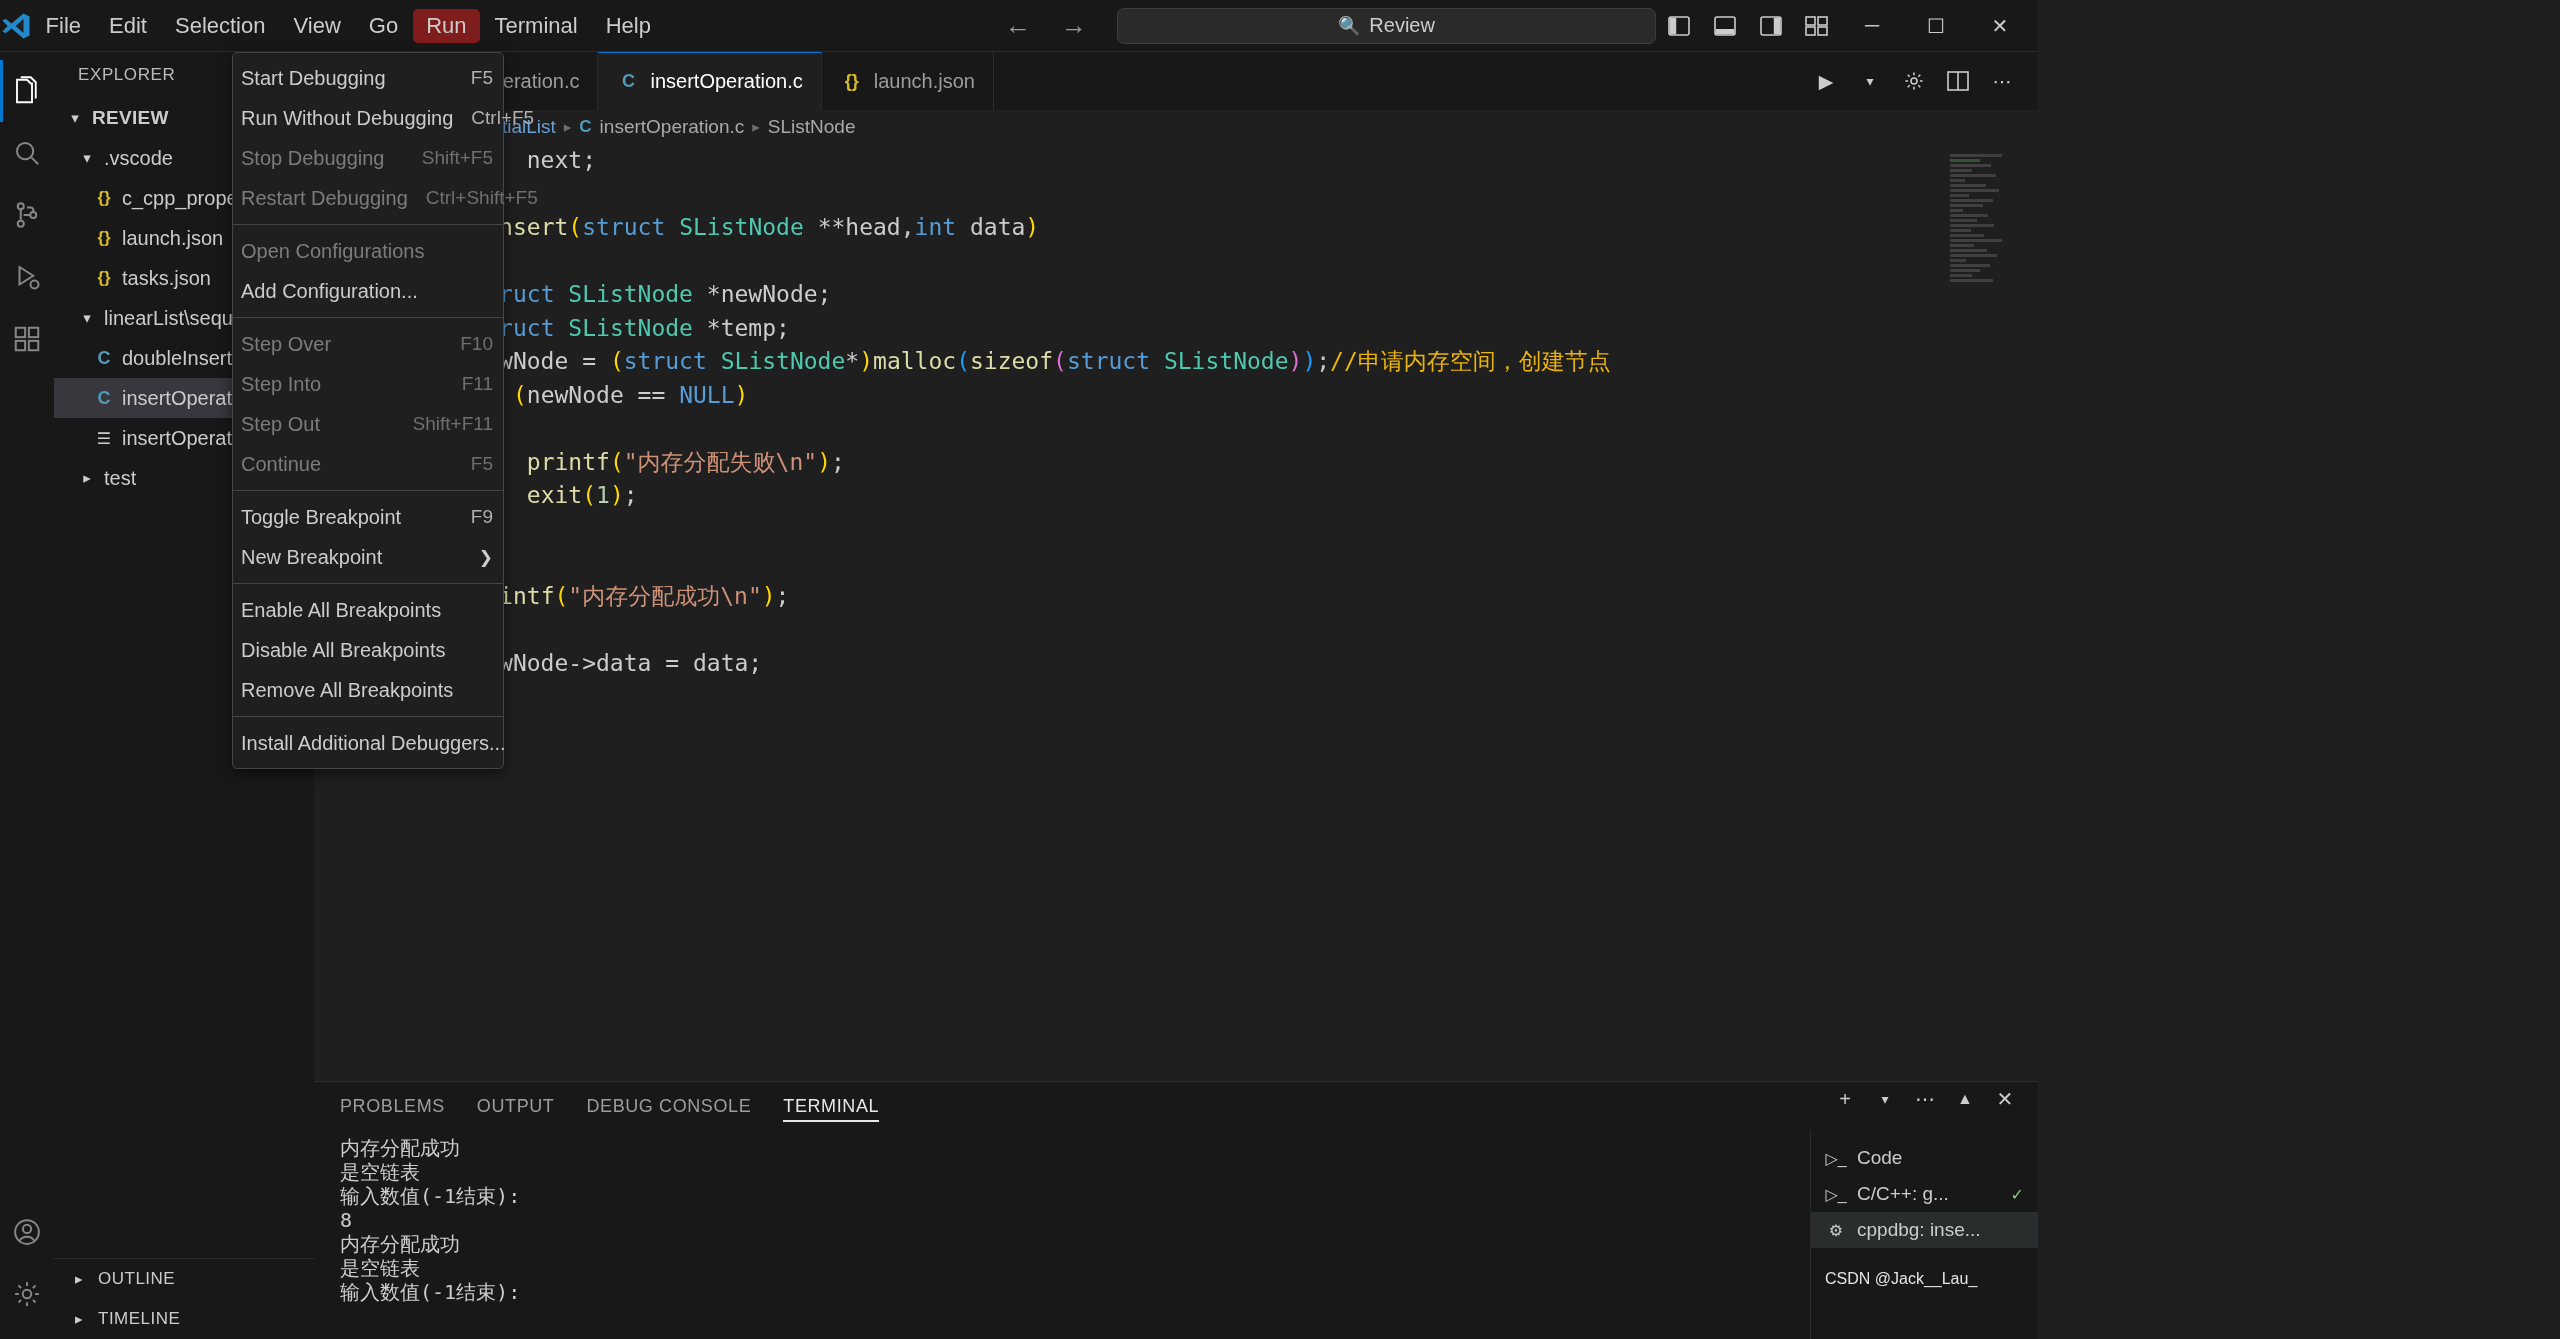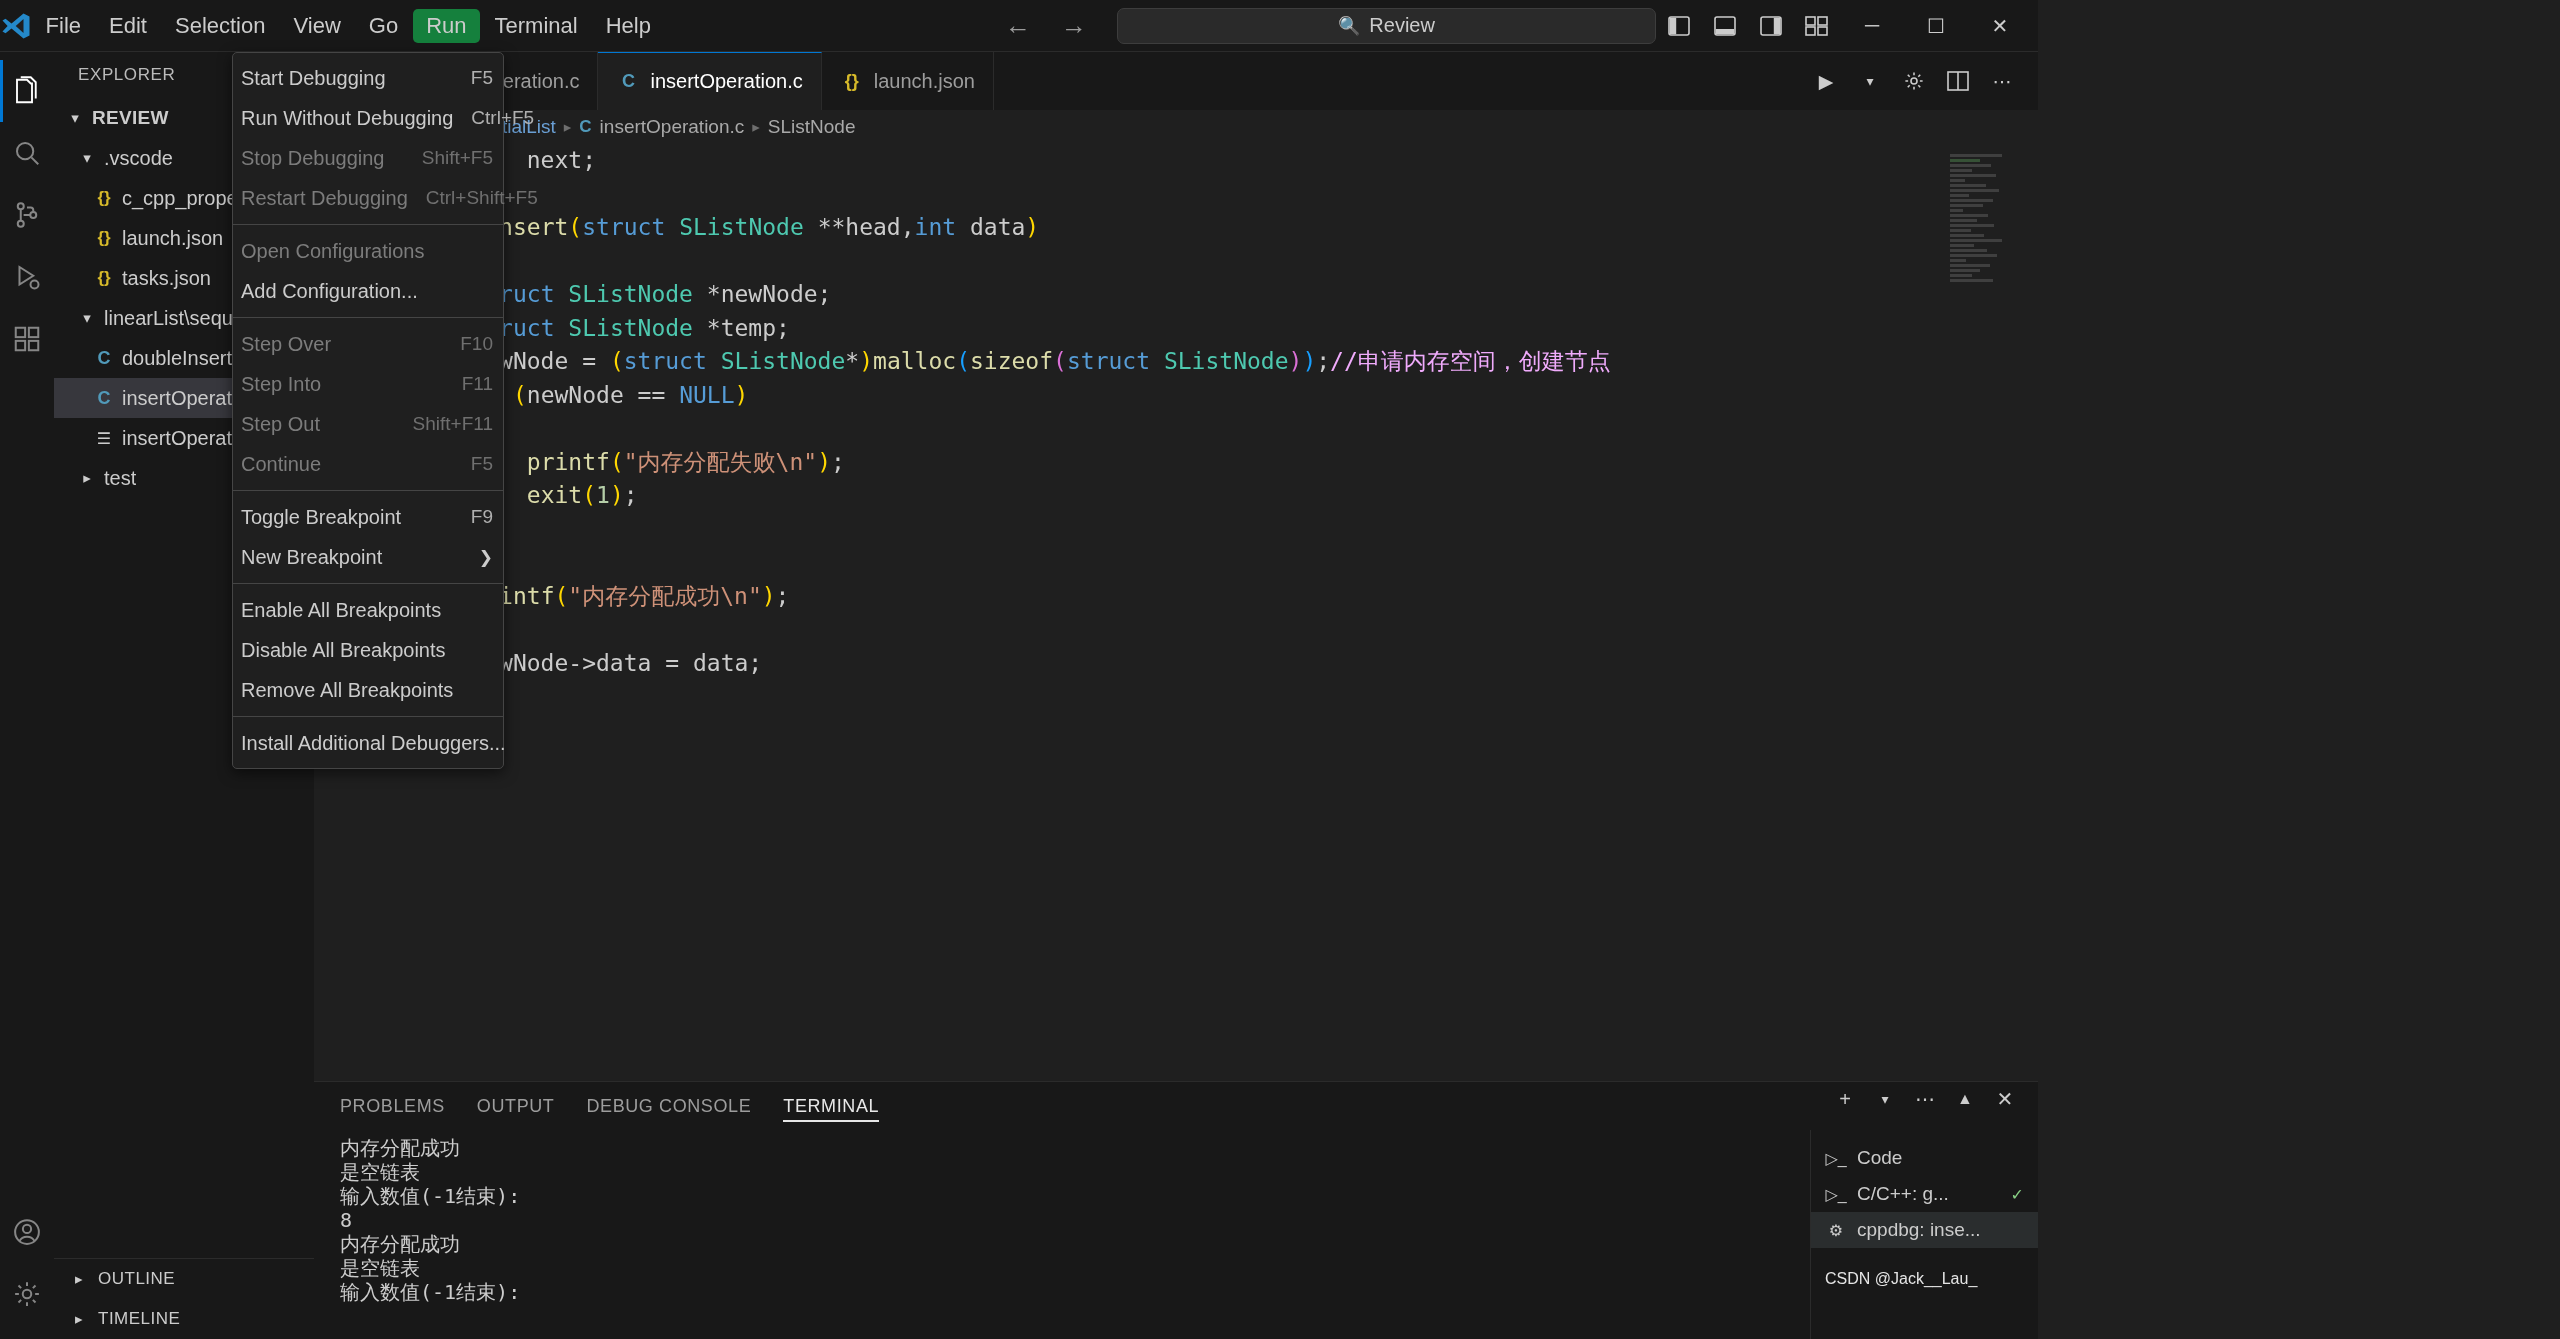--- a/index.html
+++ b/index.html
@@ -18,21 +18,21 @@
     flex: 0 0 52px; position: relative; z-index: 60;
     border-bottom: 1px solid #2b2b2b;
   }
   .vscode-logo { width: 54px; display:flex; align-items:center; justify-content:center; }
   .vscode-logo svg { width: 30px; height: 30px; }
   .menubar { display: flex; align-items: center; height: 100%; }
   .menubar-item {
     padding: 6px 13px; font-size: 22px; color: #cccccc; line-height: 1;
     border-radius: 5px; margin: 0 1px; cursor: default; white-space: nowrap;
   }
-  .menubar-item.active { background: #15803d; }
+  .menubar-item.active { background: #7f1d1d; }
   .title-nav { display:flex; align-items:center; gap: 30px; margin-left: 340px; }
   .nav-arrow { color: #9b9b9b; font-size: 26px; width: 26px; text-align:center; }
   .cmdcenter {
     width: 920px; height: 36px; background: #2a2a2a; border: 1px solid #3d3d3d;
     border-radius: 7px; display: flex; align-items: center; justify-content: center;
     gap: 9px; margin-left: 30px; color: #cccccc; font-size: 20px;
   }
   .cmdcenter .mag { font-size: 18px; color:#a6a6a6; }
   .title-right { margin-left: auto; display: flex; align-items: center; gap: 0; padding-right: 6px; }
   .layout-btn { width: 46px; height: 46px; display:flex; align-items:center; justify-content:center; }
@@ -109,21 +109,21 @@
     position:absolute; right: 14px; top: 10px; width: 74px; height: 200px; opacity:.55;
   }
   .mm-line { height:3px; margin-bottom:2px; background:#5a5a5a; }
 
   
   .t-kw   { color:#569cd6; }
   .t-type { color:#4ec9b0; }
   .t-fn   { color:#dcdcaa; }
   .t-str  { color:#ce9178; }
   .t-num  { color:#b5cea8; }
-  .t-cmt  { color:#f0abfc; }
+  .t-cmt  { color:#eab308; }
   .t-mac  { color:#c586c0; }
   .p-y { color:#ffd700; }
   .p-p { color:#da70d6; }
   .p-b { color:#179fff; }
 
   
   .panel { height: 258px; flex: 0 0 258px; background:#181818; display:flex; flex-direction:column;
            border-top:1px solid #2b2b2b; }
   .panel-head { height: 48px; display:flex; align-items:flex-start; padding-left: 26px; }
   .panel-tabs { display:flex; align-items:center; gap: 32px; height: 100%; }

